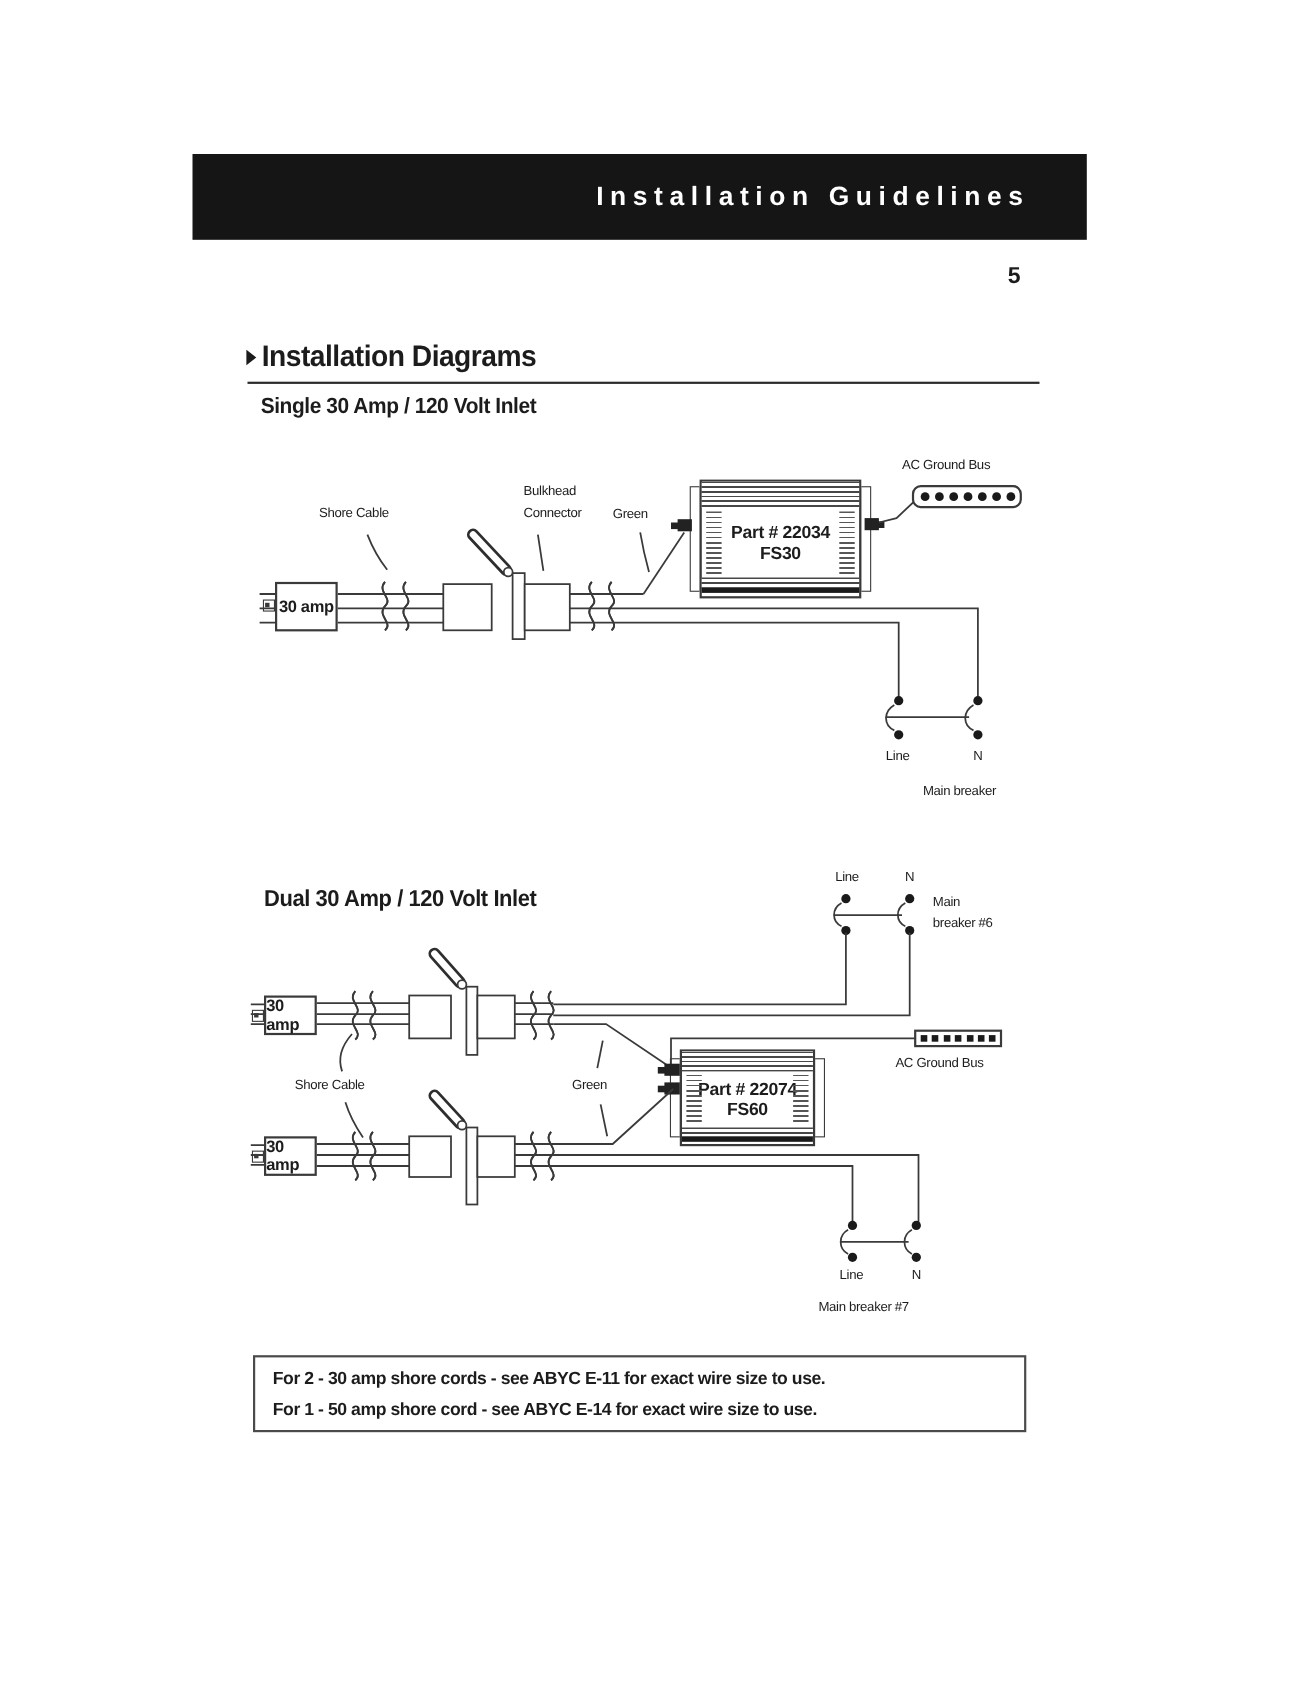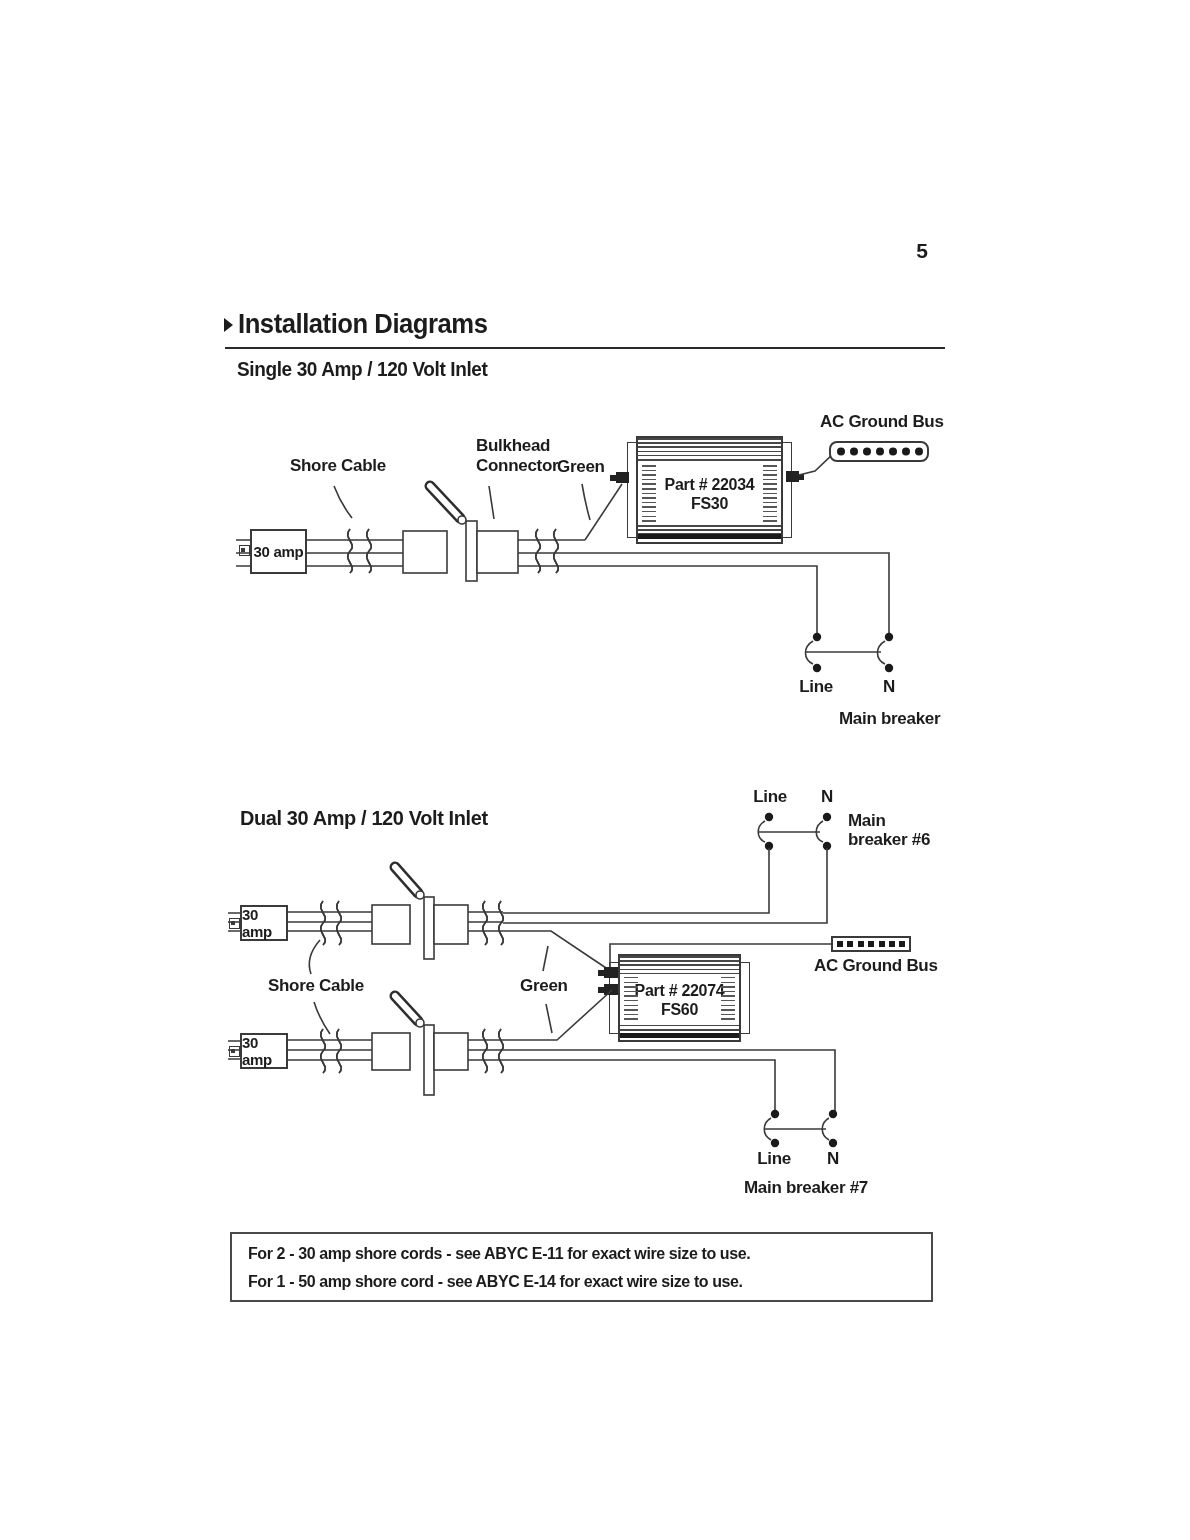--- a/index.html
+++ b/index.html
@@ -12,21 +12,21 @@
   .page-number{position:absolute;left:905px;top:239px;width:34px;text-align:center;font-size:21px;font-weight:bold;}
   
   .sec-bullet{position:absolute;left:224px;top:318px;width:0;height:0;
               border-left:9px solid #1c1c1c;border-top:7px solid transparent;border-bottom:7px solid transparent;}
   .sec-title{position:absolute;left:238px;top:309px;font-size:27px;font-weight:bold;letter-spacing:-0.5px;
              transform:scaleX(.95);transform-origin:left top;white-space:nowrap;}
   .sec-rule{position:absolute;left:225px;top:347px;width:720px;height:2px;background:#2a2a2a;}
   .sub-title{position:absolute;font-size:20px;font-weight:bold;letter-spacing:-0.4px;
              transform:scaleX(.95);transform-origin:left top;white-space:nowrap;}
   
-  .lbl{position:absolute;font-size:17px;font-weight:bold;letter-spacing:-0.3px;line-height:20px;white-space:nowrap;z-index:3;}
+  .lbl{position:absolute;font-size:12px;font-weight:normal;letter-spacing:-0.3px;line-height:20px;white-space:nowrap;z-index:3;}
   .pre{white-space:pre-line;}
   .ctr{text-align:center;}
   
   .inlet{position:absolute;background:#fff;border:2px solid #3a3a3a;box-sizing:border-box;
          display:flex;align-items:center;justify-content:center;font-size:15px;font-weight:bold;
          letter-spacing:-0.3px;z-index:1;}
   .inlet-key{position:absolute;left:-13px;width:11px;height:11px;border:1.5px solid #3a3a3a;background:#fff;box-sizing:border-box;}
   .inlet-key::after{content:'';position:absolute;left:1px;top:2px;width:4px;height:4px;background:#3a3a3a;}
   
   .flange{position:absolute;width:10px;border:1.5px solid #3a3a3a;background:#fff;box-sizing:border-box;z-index:0;}
@@ -54,20 +54,23 @@
   .wiring .lever-out{stroke:#2e2e2e;stroke-width:11px;stroke-linecap:round;}
   .wiring .lever-in{stroke:#ffffff;stroke-width:6px;stroke-linecap:round;}
   .wiring .pivot{fill:#ffffff;stroke:#3a3a3a;stroke-width:1.6px;}
   .wiring .busbar{fill:#ffffff;stroke:#3a3a3a;stroke-width:2px;}
 </style>
 </head>
 <body>
 
 <div class="page">
 
+  <div class="header-bar">
+    <div class="header-title">Installation Guidelines</div>
+  </div>
   <div class="page-number">5</div>
 
   <div class="sec-bullet"></div>
   <div class="sec-title">Installation Diagrams</div>
   <div class="sec-rule"></div>
 
   <div class="sub-title" style="left:237px;top:358px;">Single 30 Amp / 120 Volt Inlet</div>
   <div class="sub-title" style="left:240px;top:806px;font-size:21px;">Dual 30 Amp / 120 Volt Inlet</div>
 
   <div class="inlet" style="left:250px;top:529px;width:57px;height:45px;">

